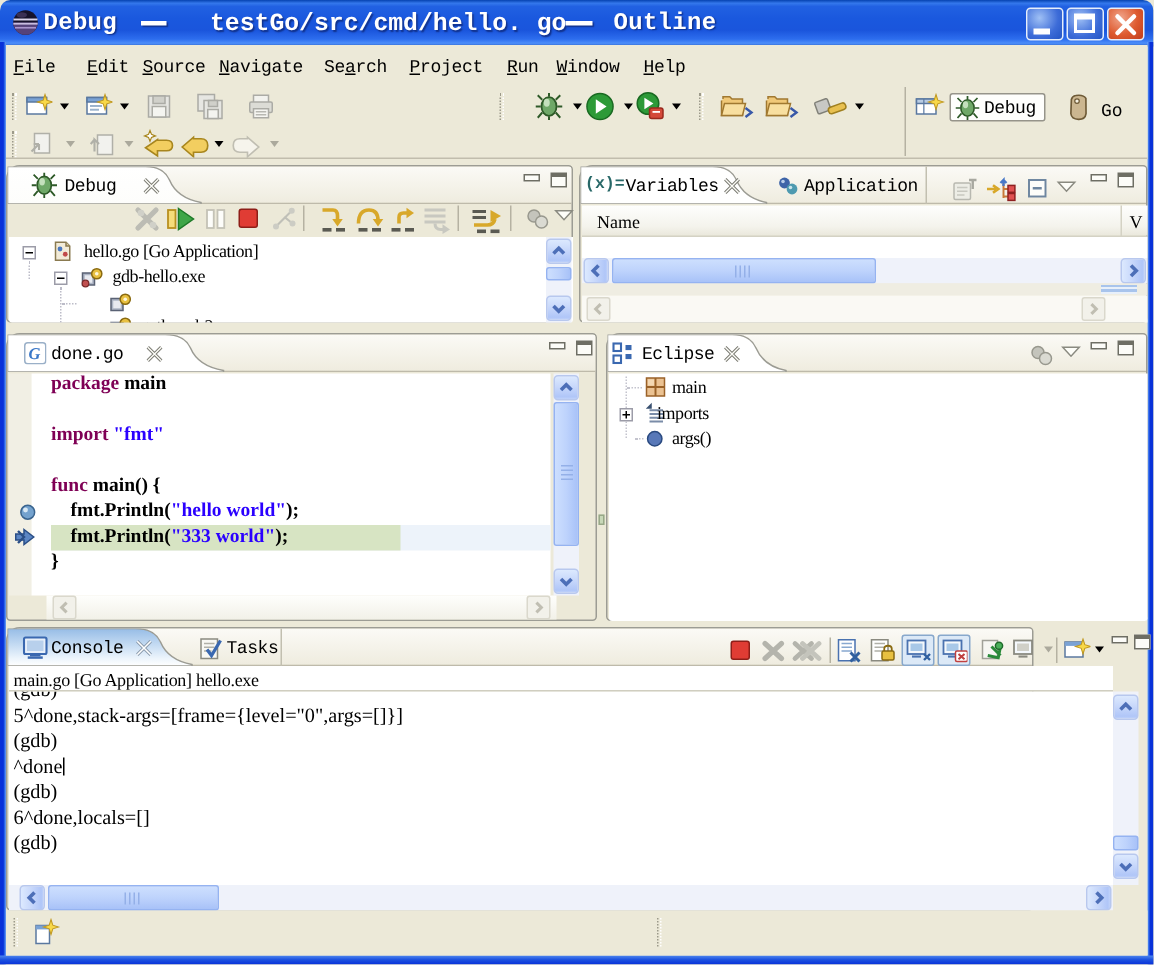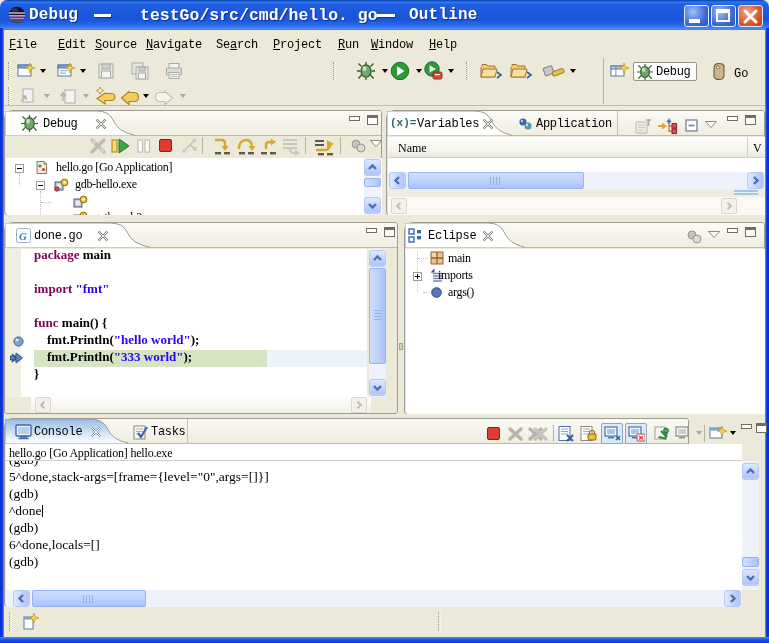--- a/index.html
+++ b/index.html
@@ -642,21 +642,21 @@
     <rect x="1" y="3" width="12" height="2.6" fill="#7AA2D4"></rect>
     <path d="M13 1 L14.2 4.8 L18 6 L14.2 7.2 L13 11 L11.8 7.2 L8 6 L11.8 4.8 Z" fill="#F8D848" stroke="#C09820" stroke-width="0.7"></path>
   </svg>
   <div class="ddn" style="left:725px;top:12px"></div>
   <div class="abs" style="left:736px;top:5px;width:11px;height:5px;border:1.5px solid #6E6E64;background:#FCFCF8"></div>
   <div class="abs" style="left:751px;top:4px;width:11px;height:10px;border:1.5px solid #6E6E64;border-top-width:3px;background:#FCFCF8"></div>
 
   <div class="abs" style="left:1px;top:42px;width:736px;height:129px;background:#fff"></div>
   <div class="abs mono" style="left:4px;top:32px;width:730px;font-size:13.5px;line-height:17px;white-space:pre;overflow:hidden;height:139px"><div style="margin-top:0">(gdb)</div><div>5^done,stack-args=[frame={level="0",args=[]}]</div><div>(gdb)</div><div>^done<span style="display:inline-block;width:1px;height:12px;background:#000;vertical-align:-2px"></span></div><div>(gdb)</div><div>6^done,locals=[]</div><div>(gdb)</div></div>
   <div class="abs" style="left:1px;top:25px;width:736px;height:17px;background:#fff;border-bottom:1px solid #D0CEC0"></div>
-  <span class="abs mono" style="left:4px;top:27px;font-size:12px;letter-spacing:-0.2px;white-space:pre">hello.go [Go Application] hello.exe</span>
+  <span class="abs mono" style="left:4px;top:27px;font-size:12px;letter-spacing:-0.2px;white-space:pre">main.go [Go Application] hello.exe</span>
 
   <div class="strack blue" style="left:737px;top:42px;width:17px;height:129px"></div>
   <div class="sbtn" style="left:737px;top:44px;width:17px;height:17px"><svg width="15" height="15" viewBox="0 0 15 15">
         <path d="M4 9 L7.5 5.5 L11 9" fill="none" stroke="#4D6FB8" stroke-width="2.4"></path>
       </svg></div>
   <div class="sthumb" style="left:737px;top:138px;width:17px;height:10px"></div>
   <div class="sbtn" style="left:737px;top:150px;width:17px;height:17px"><svg width="15" height="15" viewBox="0 0 15 15">
         <path d="M4 6 L7.5 9.5 L11 6" fill="none" stroke="#4D6FB8" stroke-width="2.4"></path>
       </svg></div>
 

